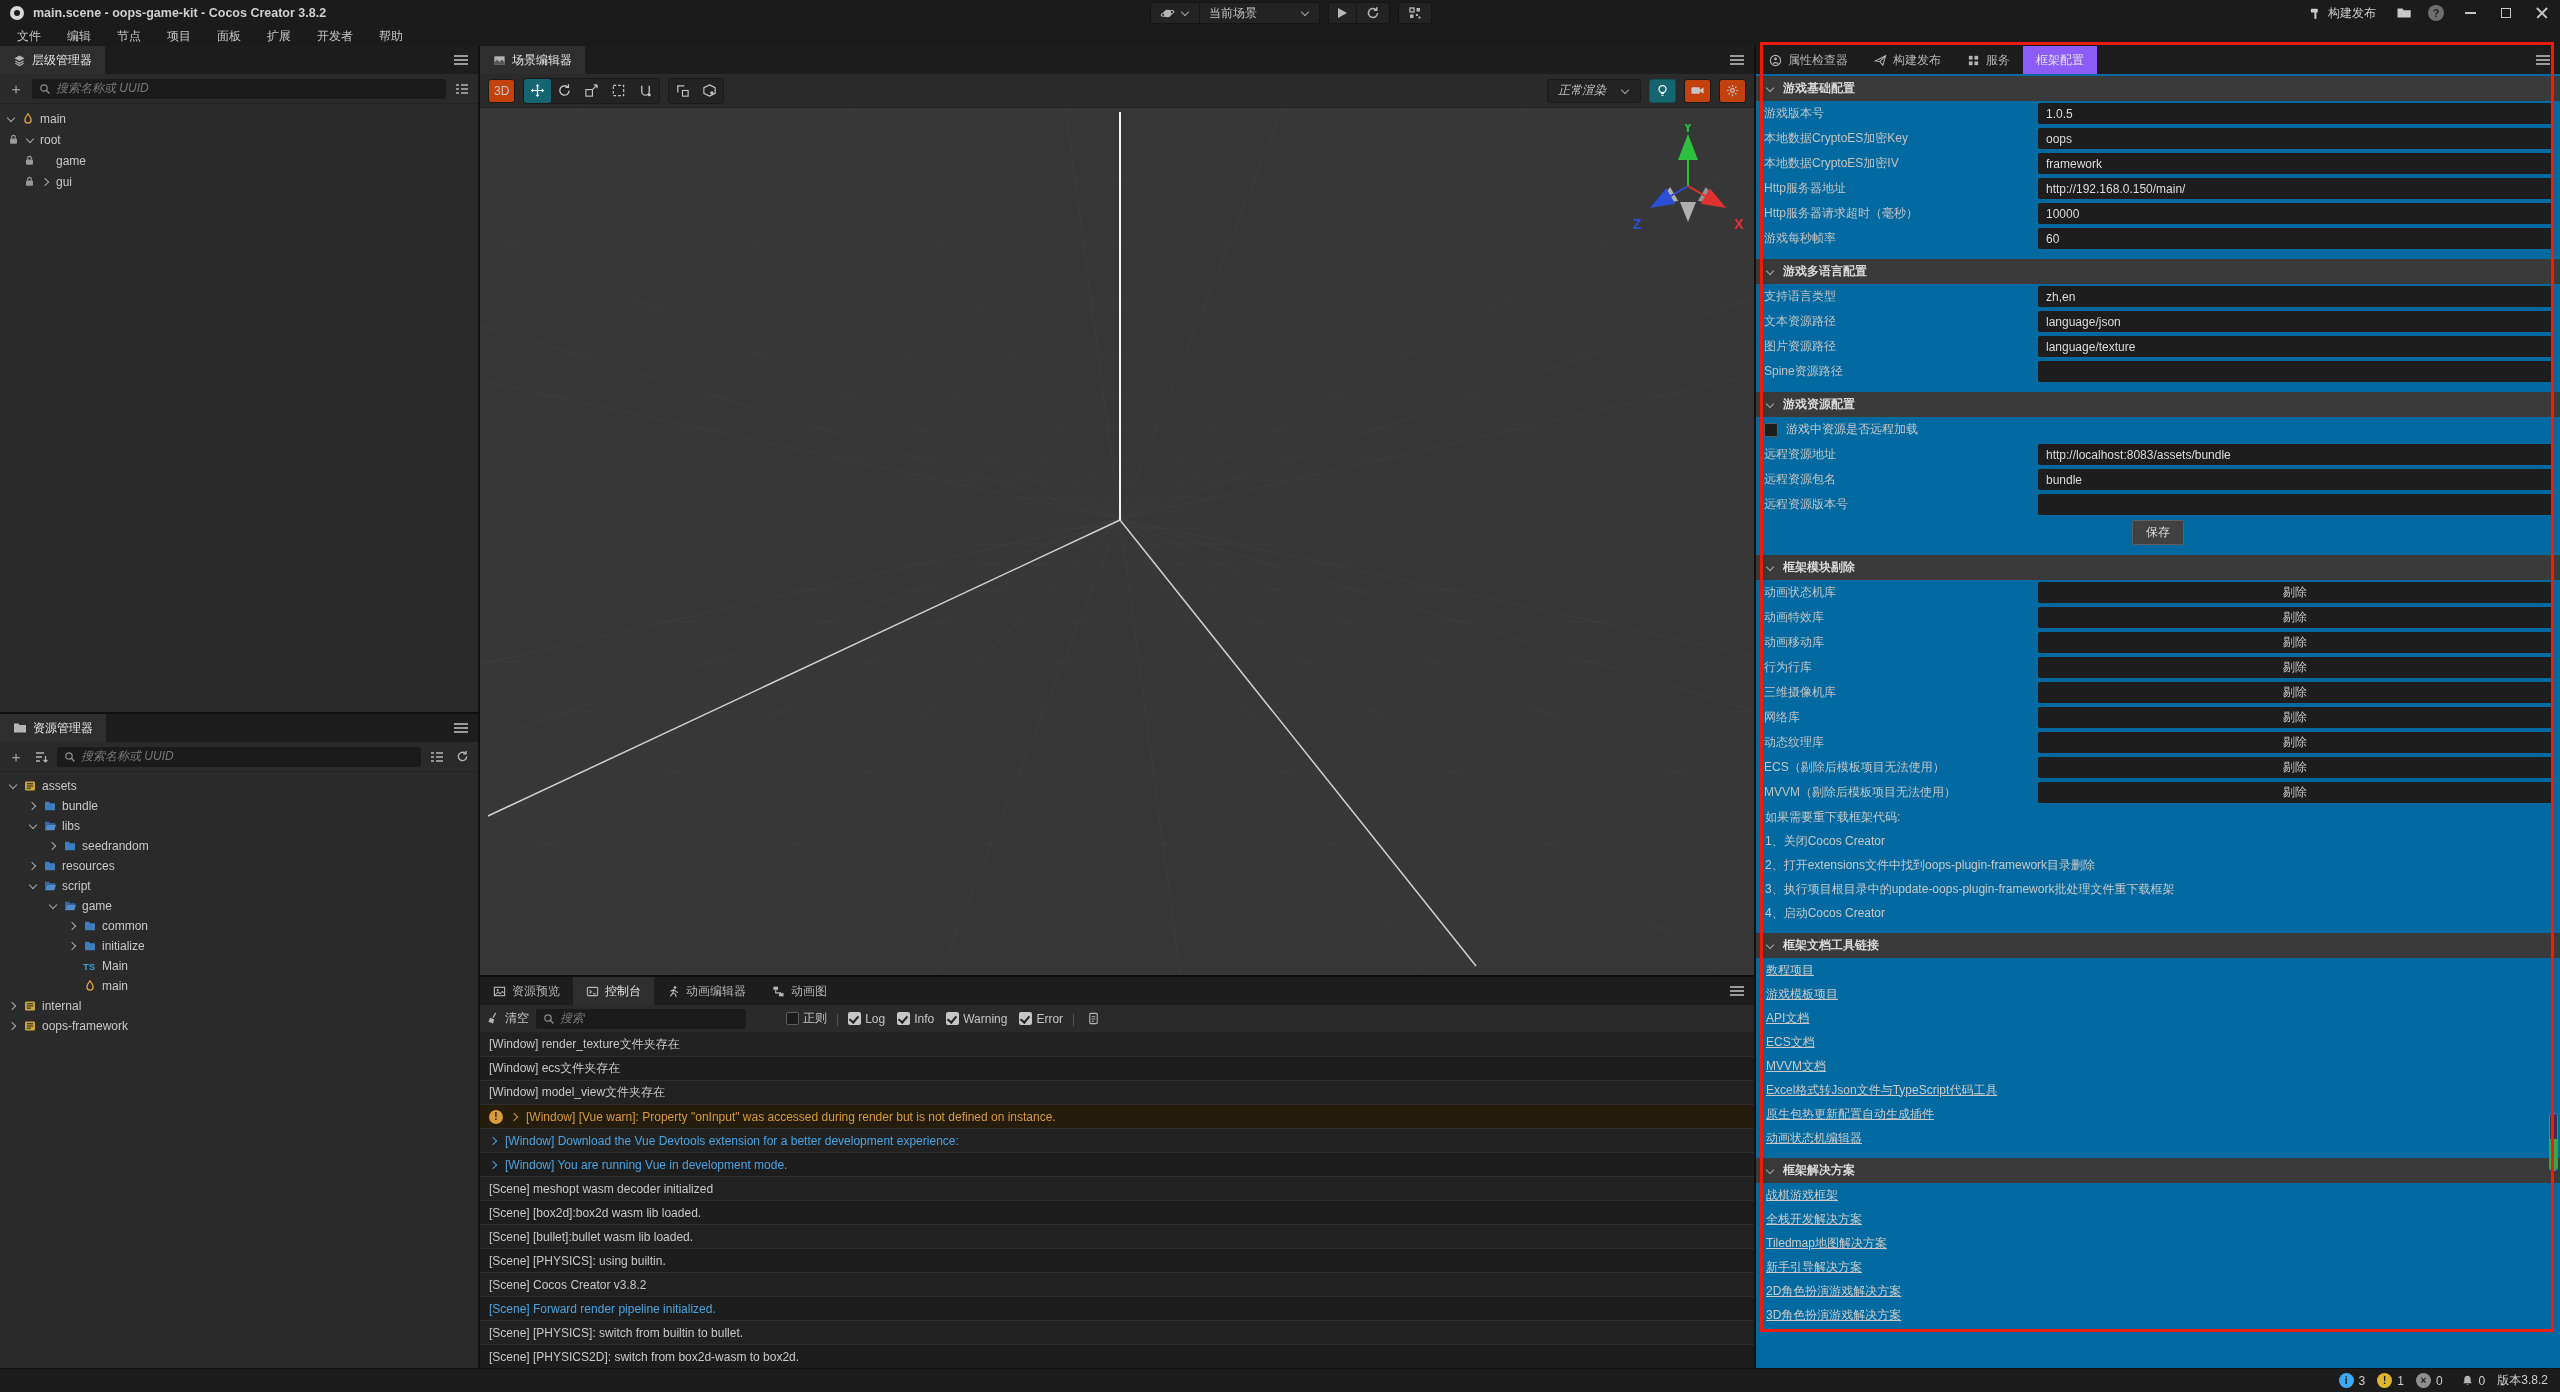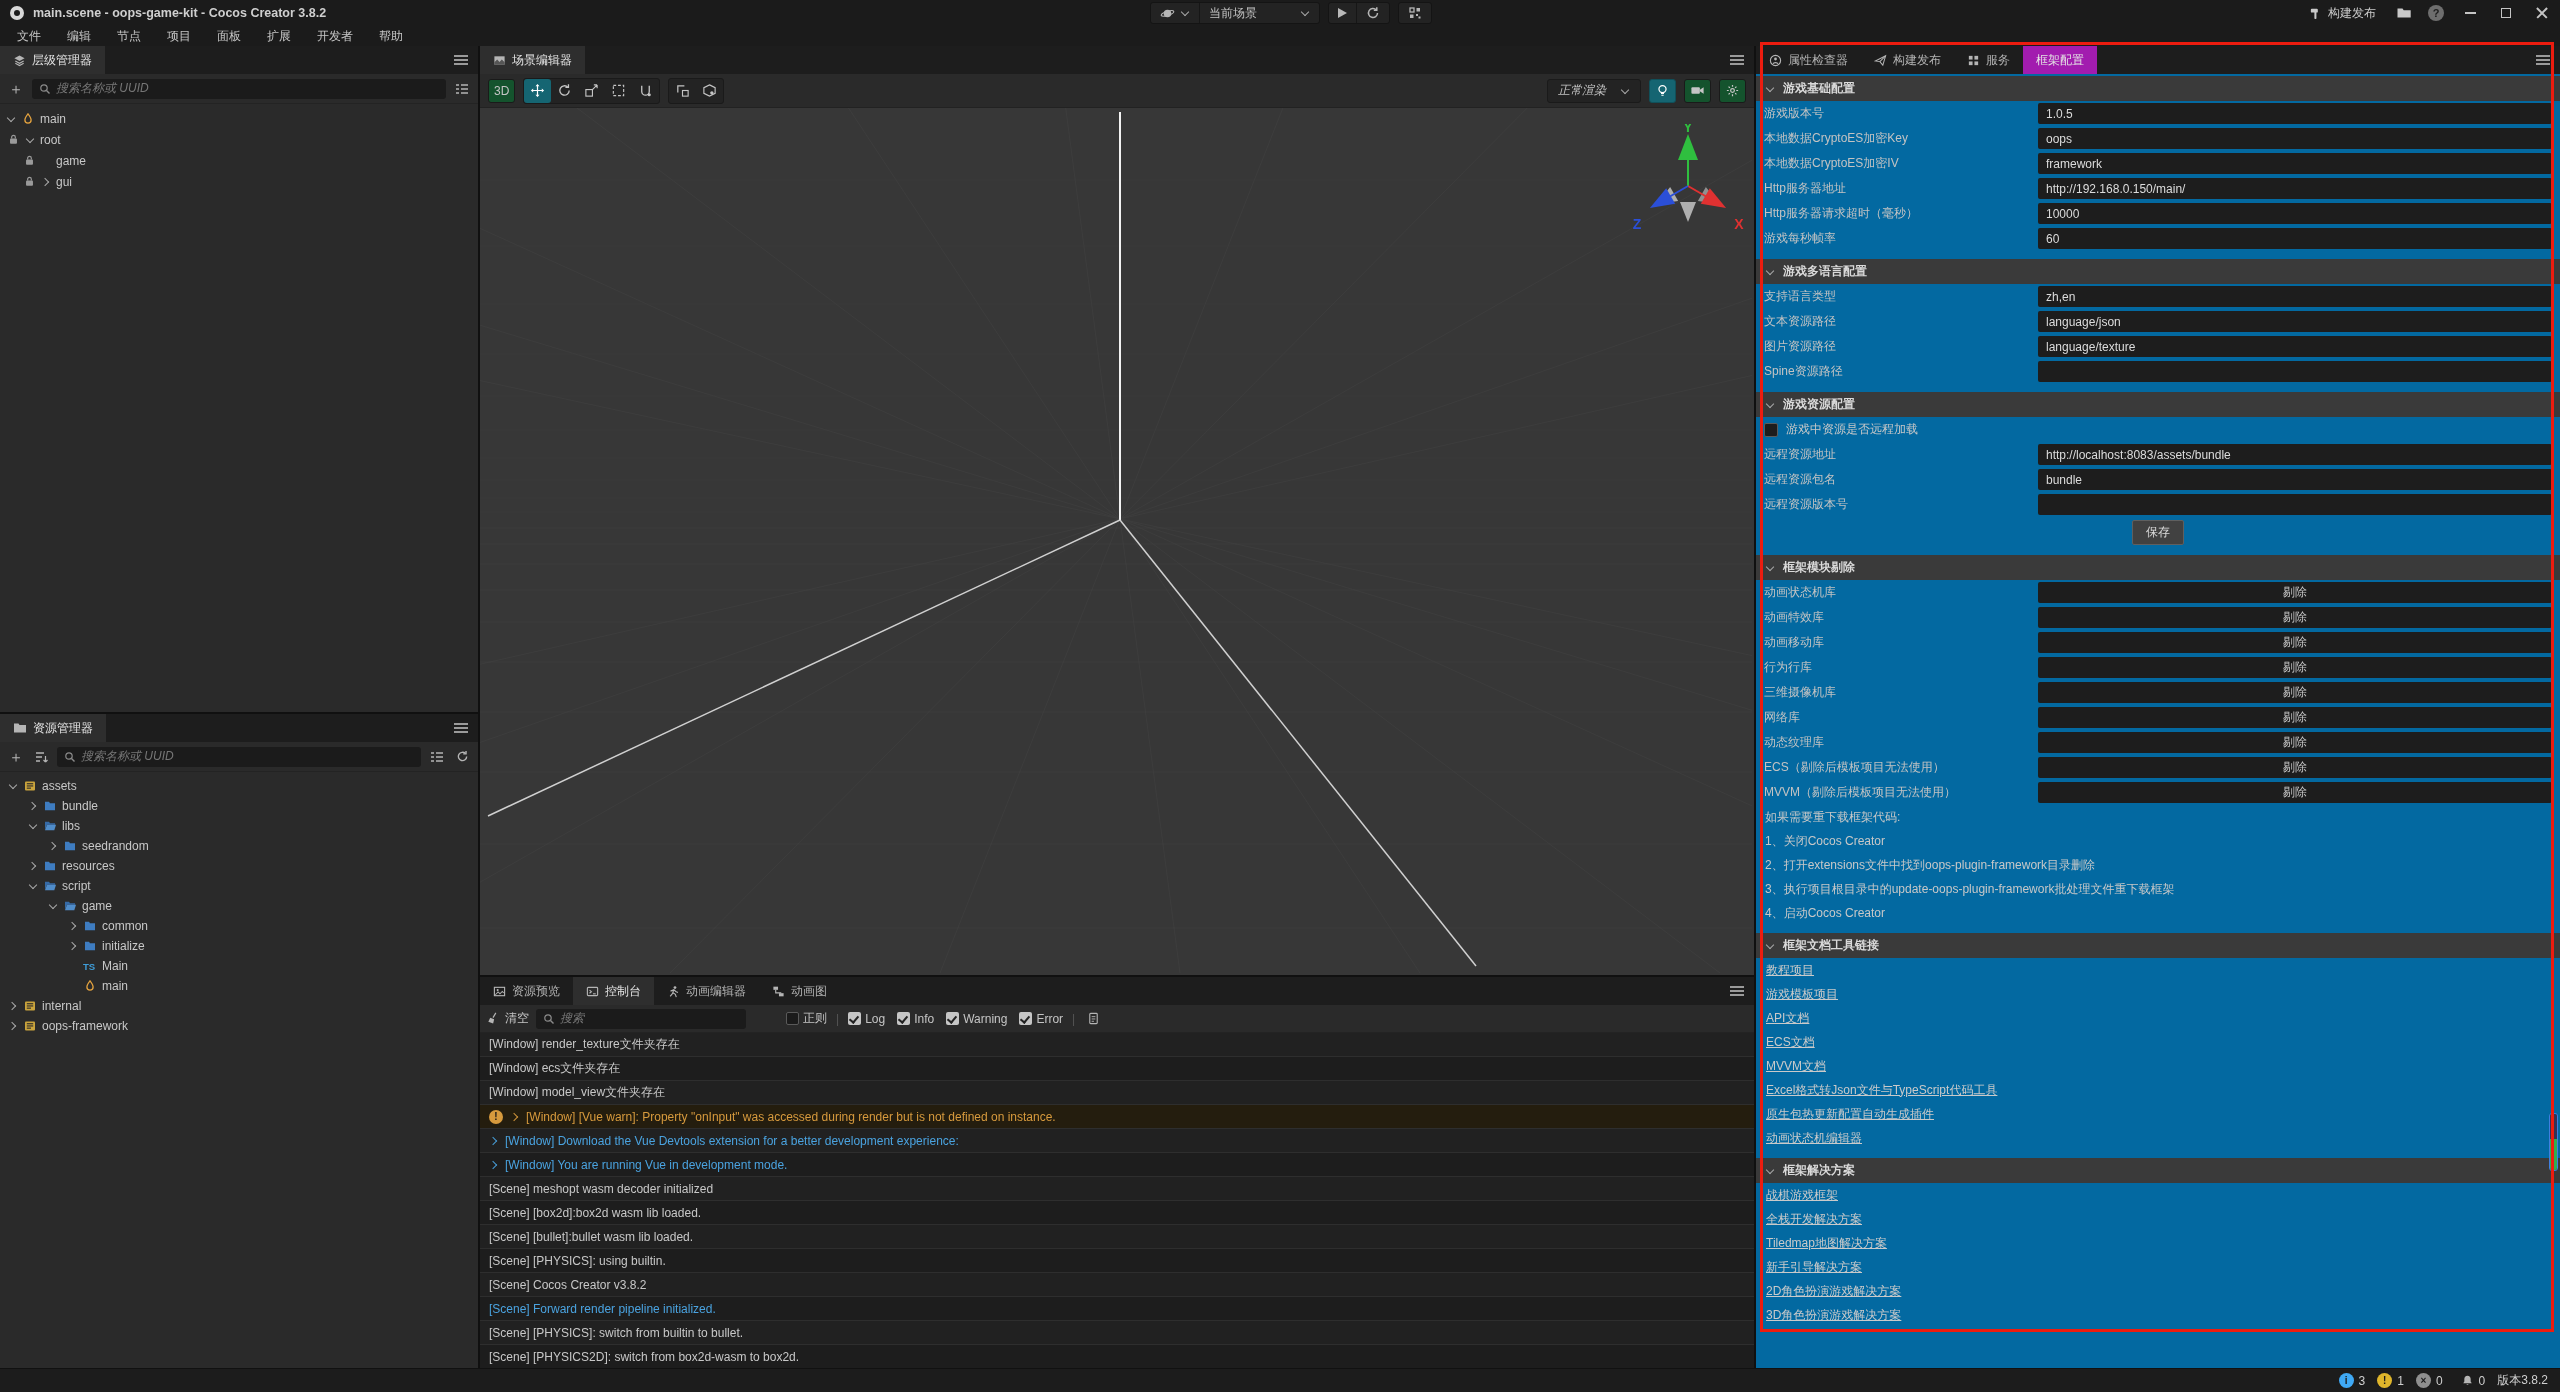--- a/index.html
+++ b/index.html
@@ -36,21 +36,21 @@
   .col{display:flex;flex-direction:column;gap:2px;}
   .col-left{width:478px;}
   .col-center{width:1274px;}
   .col-right{flex:1;}
   .panel{background:#2a2a2a;display:flex;flex-direction:column;overflow:hidden;position:relative;}
   .p-hier{height:666px;} .p-assets{flex:1;} .p-scene{height:929px;} .p-console{flex:1;} .p-insp{height:100%;}
 
   .p-tabbar{height:28px;background:#1d1d1d;display:flex;align-items:stretch;flex:none;}
   .p-tab{display:flex;align-items:center;gap:6px;padding:0 13px;color:#b2b2b2;background:transparent;}
   .p-tab.active{background:#2e2e2e;color:#e4e4e4;}
-  .p-insp .p-tab.active{background:#a21caf;}
+  .p-insp .p-tab.active{background:#8b5cf6;}
   .p-ham{margin-left:auto;display:flex;align-items:center;padding-right:10px;}
   .ham{width:14px;height:10px;border-top:2px solid #9a9a9a;border-bottom:2px solid #9a9a9a;position:relative;}
   .ham::after{content:"";position:absolute;left:0;top:2px;width:14px;height:2px;background:#9a9a9a;}
 
   .toolbar{height:30px;background:#2a2a2a;border-bottom:1px solid #232323;display:flex;align-items:center;padding:0 7px;gap:7px;flex:none;}
   .tool-ic{display:flex;align-items:center;justify-content:center;min-width:18px;}
   .plus{font-size:15px;color:#b5b5b5;line-height:1;}
   .searchbox{flex:1;height:20px;background:#1b1b1b;border-radius:3px;display:flex;align-items:center;gap:5px;padding:0 7px;}
   .searchbox .ph{color:#767676;font-style:italic;}
   .searchbox.small{flex:0 0 210px;}
@@ -61,21 +61,21 @@
   .p-assets .tree-row{height:20px;}
   .chev{width:10px;height:10px;position:relative;flex:none;}
   .chev::before{content:"";position:absolute;width:5px;height:5px;border-right:1.6px solid #a8a8a8;border-bottom:1.6px solid #a8a8a8;left:2px;top:1px;}
   .c-down::before{transform:rotate(45deg);}
   .c-right::before{transform:rotate(-45deg);left:1px;top:2px;}
   .chev-sp{width:10px;flex:none;}
   .t-lock,.t-icon{display:flex;align-items:center;justify-content:center;width:14px;flex:none;}
 
   
   .scene-toolbar{height:34px;background:#2a2a2a;display:flex;align-items:center;gap:8px;padding:0 8px;flex:none;border-bottom:1px solid #222;}
-  .sbtn{height:24px;min-width:26px;border-radius:3px;background:#14532d;border:1px solid #1a1a1a;color:#c5c5c5;display:flex;align-items:center;justify-content:center;padding:0 5px;}
+  .sbtn{height:24px;min-width:26px;border-radius:3px;background:#c2410c;border:1px solid #1a1a1a;color:#c5c5c5;display:flex;align-items:center;justify-content:center;padding:0 5px;}
   .sgroup{display:flex;height:26px;background:#232323;border:1px solid #1a1a1a;border-radius:3px;align-items:stretch;}
   .sgroup .gbtn{width:27px;display:flex;align-items:center;justify-content:center;}
   .gbtn.active{background:#156572;border-radius:3px;}
   .scene-tools-right{margin-left:auto;display:flex;align-items:center;gap:8px;}
   .render-select{height:24px;background:#232323;border:1px solid #1a1a1a;border-radius:3px;display:flex;align-items:center;gap:14px;padding:0 10px;color:#c3c3c3;font-style:italic;}
   .bulb{background:#156572;border-color:#10505a;}
   .viewport{flex:1;position:relative;background:#373737;overflow:hidden;}
   .gizmo{position:absolute;left:1148px;top:16px;}
 
   

